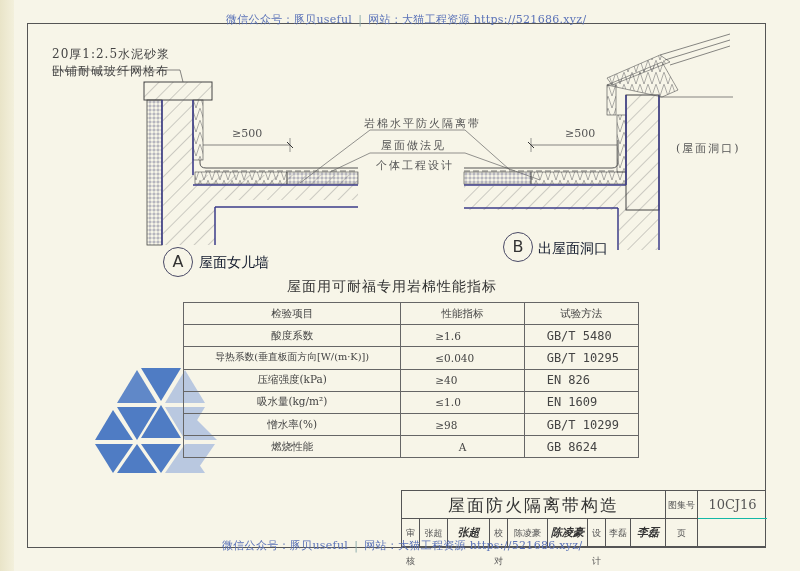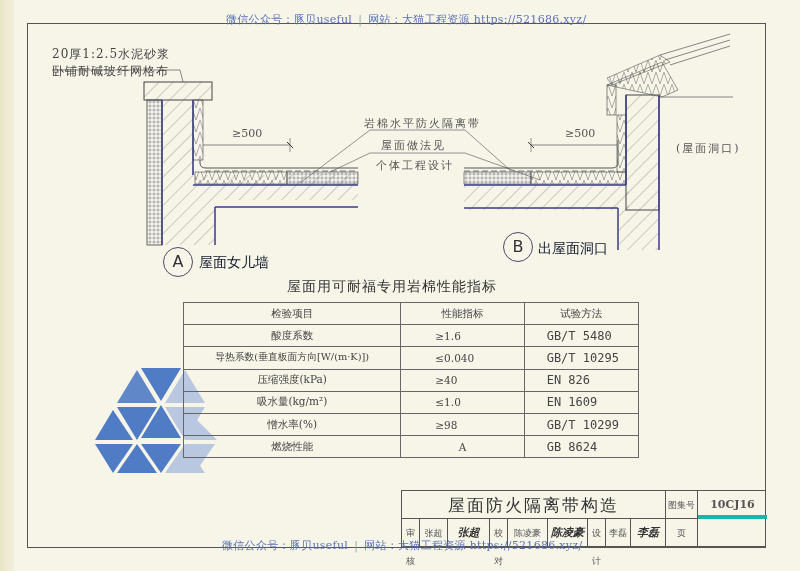--- a/index.html
+++ b/index.html
@@ -19,21 +19,21 @@
   table.spec{position:absolute;left:183px;top:302px;width:456px;border-collapse:collapse;font-size:10.5px;color:#444;}
   table.spec td,table.spec th{border:1px solid #666;height:21.2px;padding:0;text-align:center;font-weight:normal;}
   table.spec td.v{text-align:left;padding-left:34px;margin-top:48px;}
   table.spec td.m{text-align:left;padding-left:22px;font-family:"DejaVu Sans Mono",monospace;font-size:12px;}
   table.spec td.vc{text-align:center;}
   .logo{position:absolute;left:95px;top:365px;}
   .titleblock{position:absolute;left:401px;top:490px;width:365px;height:57px;border:1.2px solid #555;border-right:none;box-sizing:border-box;}
   .tb-main{position:absolute;left:0;top:0;width:264px;height:28px;border-bottom:1px solid #555;border-right:1px solid #555;box-sizing:border-box;font-family:"DejaVu Sans",sans-serif;font-size:17px;color:#333;text-align:center;line-height:28px;letter-spacing:2px;}
   .tb-cell{position:absolute;box-sizing:border-box;border-right:1px solid #555;font-size:9px;color:#555;text-align:center;}
   .tb-lbl-atlas{left:264px;top:0;width:32px;height:28px;line-height:28px;border-bottom:1px solid #555;}
-  .tb-val-atlas{left:296px;top:0;width:69px;height:28px;line-height:28px;border-bottom:4px solid #14b8a6;border-right:none;font-size:11px;font-weight:bold;}
+  .tb-val-atlas{left:296px;top:0;width:69px;height:28px;line-height:28px;border-bottom:1px solid #14b8a6;border-right:none;font-size:13px;}
   .tb-row2{top:28px;height:28px;line-height:28px;}
   .sig{font-family:"DejaVu Serif",serif;font-style:italic;font-weight:bold;color:#333;font-size:11px;}
 </style>
 </head>
 <body>
 
 <div class="binding"></div>
 <div class="frame"></div>
 
 <div class="wm top">

